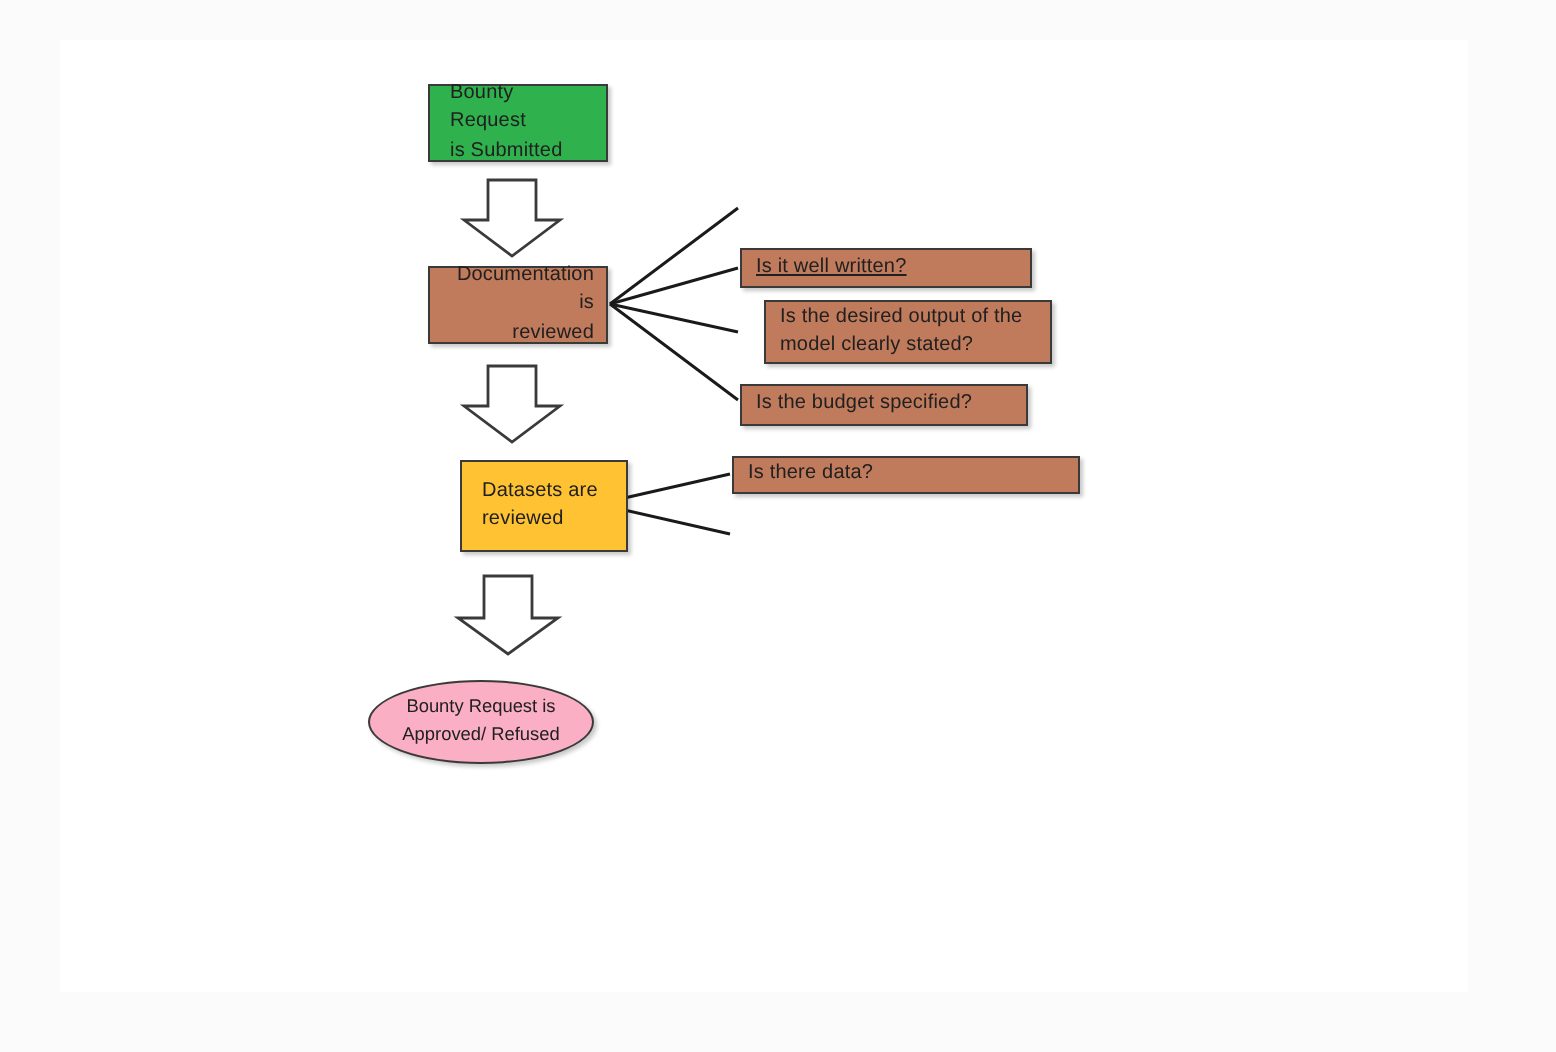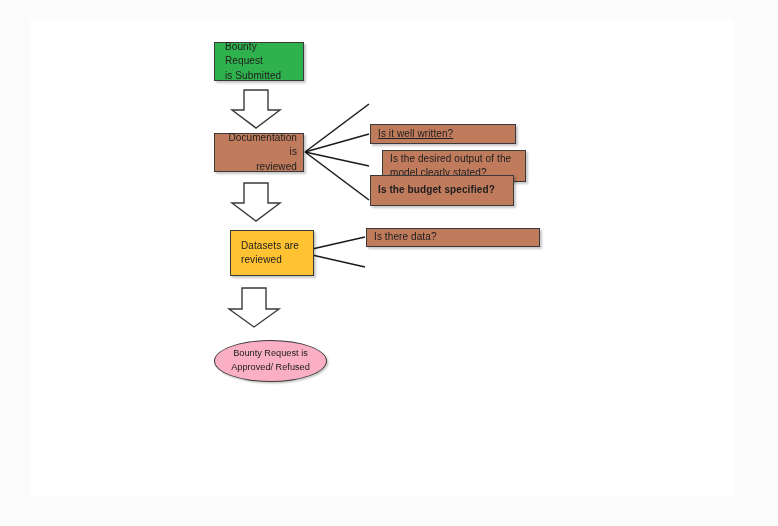--- a/index.html
+++ b/index.html
@@ -137,27 +137,27 @@
 
   <div class="node question" style="left:370px; top:124px; width:146px; height:20px;text-decoration:underline;">
     <span class="label">Is it well written?</span>
   </div>
 
   <div class="node question" style="left:382px; top:150px; width:144px; height:32px;">
     <span class="label">Is the desired output of the
 model clearly stated?</span>
   </div>
 
-  <div class="node question" style="left:370px; top:175px; width:144px; height:31px;font-weight:bold;">
+  <div class="node question" style="left:370px; top:192px; width:144px; height:21px;">
     <span class="label">Is the budget specified?</span>
   </div>
 
   <div class="node question" style="left:366px; top:228px; width:174px; height:19px;">
     <span class="label">Is there data?</span>
   </div>
 
 
-  <div class="terminal" style="left:214px; top:340px; width:113px; height:42px;">
+  <div class="terminal" style="left:184px; top:340px; width:113px; height:42px;">
     <span class="label">Bounty Request is
 Approved/ Refused</span>
   </div>
 
 </div>
 
 </body></html>

